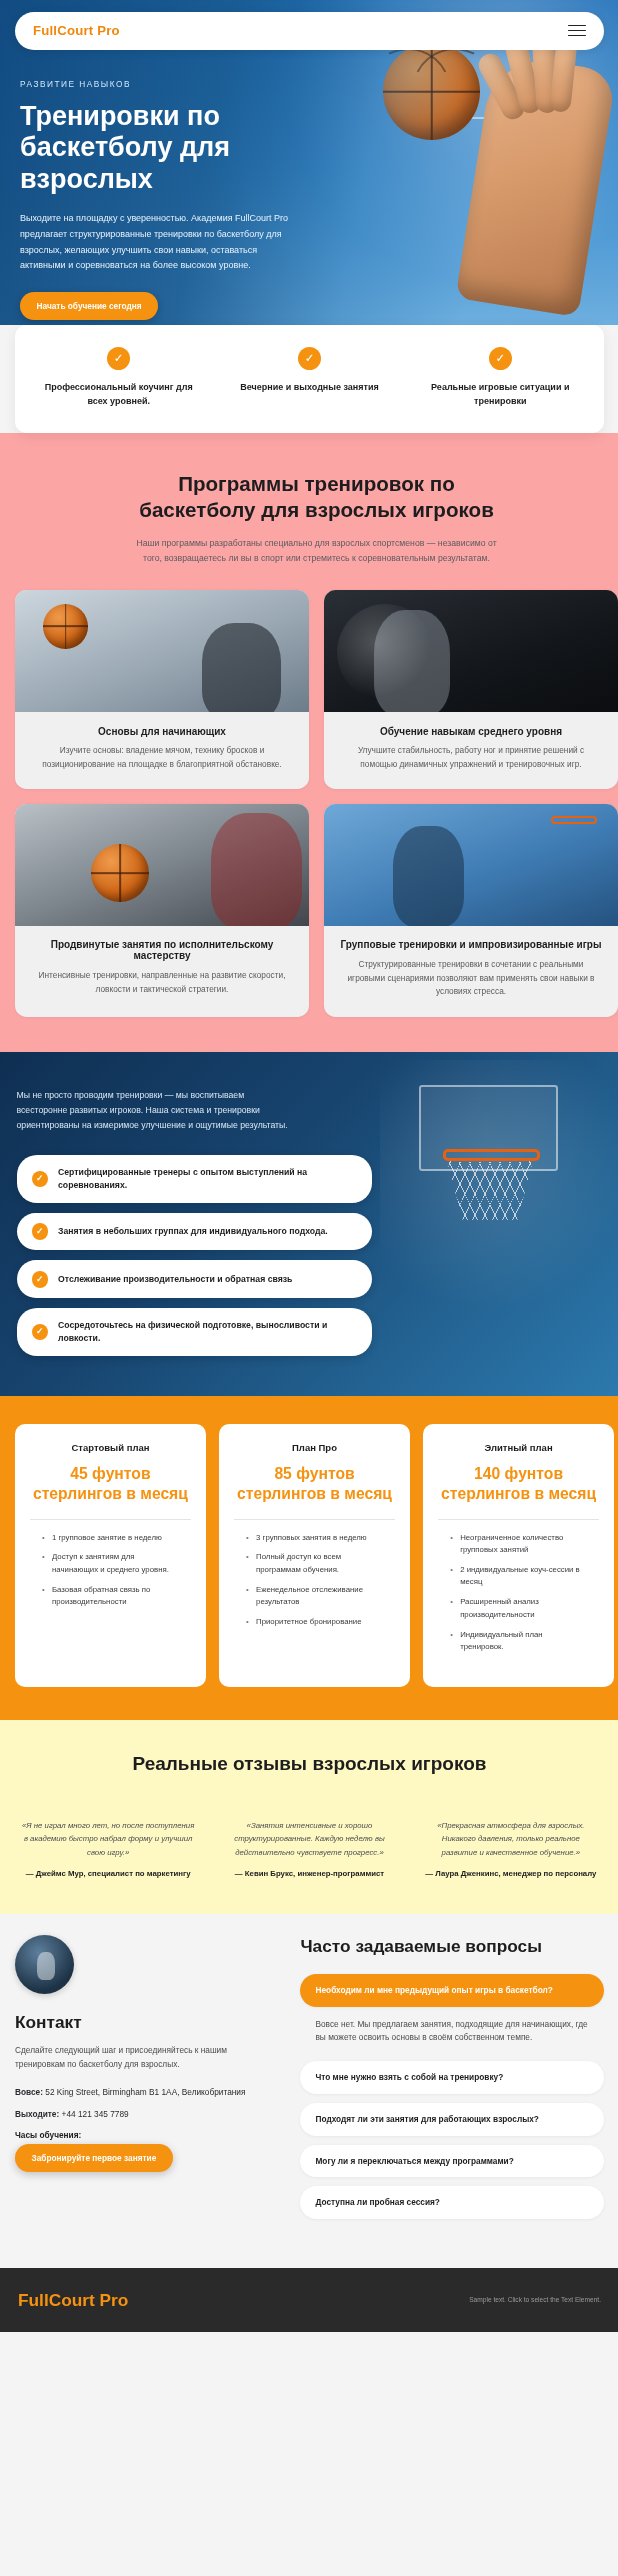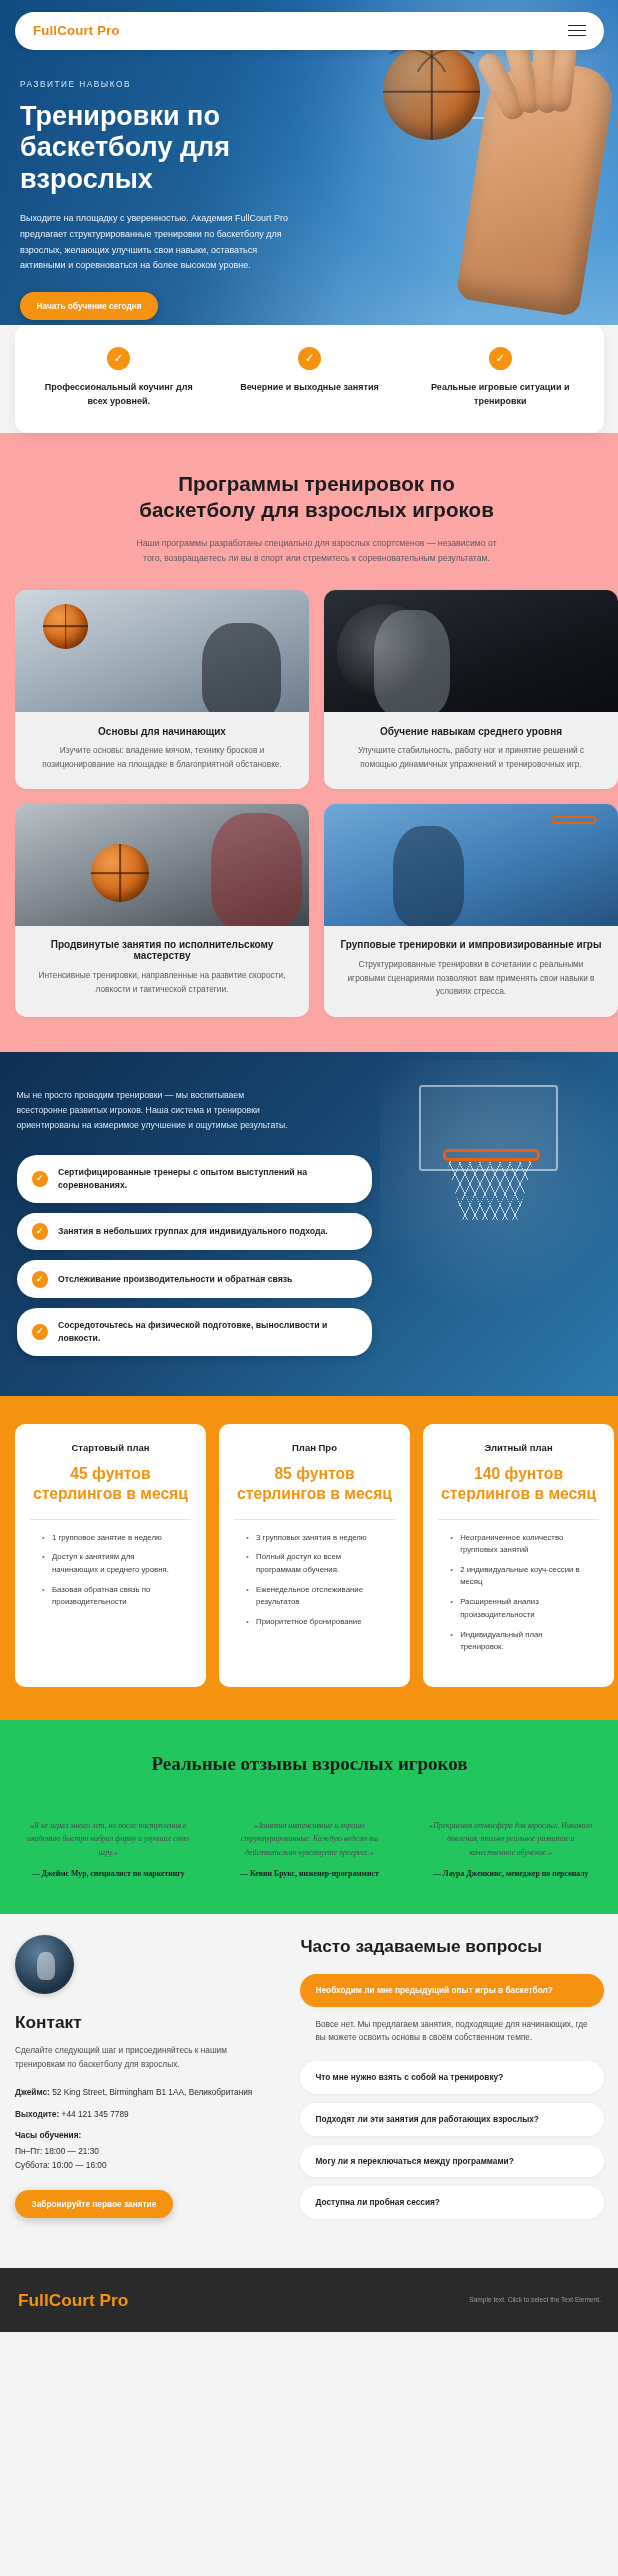--- a/index.html
+++ b/index.html
@@ -154,21 +154,21 @@
   .pricing { background:#f5920f; padding:28px 5px 33px 15px; display:grid; grid-template-columns:repeat(3,1fr); gap:13.2px; }
   .plan { background:#fff; border-radius:10px; padding:18px 15px 21.5px 15px; }
   .plan-name { text-align:center; font-size:9.5px; font-weight:bold; margin:0 0 11.6px 0; }
   .plan-price { text-align:center; color:#f5920f; font-size:15.7px; font-weight:bold; line-height:1.25; margin:0 0 15px 0; }
   .plan hr { border:none; border-top:0.8px solid #e4e4e4; margin:0 0 11.6px 0; }
   .plan ul { list-style:none; margin:12px; padding:0; }
   .plan li { position:relative; font-size:7.8px; line-height:1.6; color:#3b3b3f; padding-left:10px; margin-bottom:7.4px; }
   .plan li::before { content:"•"; position:absolute; left:0; color:#7c7c80; }
 
   
-  .reviews { background:#22c55e; padding:33px 15px 36px 15px;font-family:Liberation Serif, serif; }
+  .reviews { background:#fef9c3; padding:33px 15px 36px 15px; }
   .reviews h2 { text-align:center; font-size:19px; font-weight:bold; margin:0 0 23px 0; }
   .review-grid { display:grid; grid-template-columns:repeat(3,1fr); gap:15px;margin-top:44px; }
   .review { text-align:center; padding:0 6.6px; }
   .review p { font-size:7.8px; line-height:1.7; color:#4b4b4f; margin:0 0 10px 0; font-style:italic; }
   .review .author { font-size:7.8px; font-weight:bold; color:#1d1d1f; }
 
   
   .bottom { background:#f4f4f4; padding:21.5px 15px 40px 15px; display:grid; grid-template-columns:1fr 1.15fr; gap:21.5px; }
   .avatar {
     width:59px;height:59px;border-radius:50%;margin-bottom:18px;
@@ -383,32 +383,28 @@
       </div>
     </div>
   </section>
 
   <section class="bottom">
     <div class="contact">
       <div class="avatar"></div>
       <h2>Контакт</h2>
       <p class="intro">Сделайте следующий шаг и присоединяйтесь к нашим тренировкам по баскетболу для взрослых.</p>
       <div class="row">
-        <b>Джеймс:</b>
+        <b>Вовсе:</b>
         <span>52 King Street, Birmingham B1 1AA, Великобритания</span>
       </div>
       <div class="row">
         <b>Выходите:</b>
         <span>+44 121 345 7789</span>
       </div>
       <div class="hours-title">Часы обучения:</div>
-      <div class="hours">
-        <div>Пн–Пт: 18:00 — 21:30</div>
-        <div>Суббота: 10:00 — 16:00</div>
-      </div>
       <button class="btn-primary">Забронируйте первое занятие</button>
     </div>
 
     <div class="faq">
       <h2>Часто задаваемые вопросы</h2>
       <div class="faq-item active">Необходим ли мне предыдущий опыт игры в баскетбол?</div>
       <div class="faq-item" style="font-weight:normal;color:#4b4b4f;background:transparent;box-shadow:none;padding:1.7px 15px 8.3px 15px;">Вовсе нет. Мы предлагаем занятия, подходящие для начинающих, где вы можете освоить основы в своём собственном темпе.</div>
       <div class="faq-item">Что мне нужно взять с собой на тренировку?</div>
       <div class="faq-item">Подходят ли эти занятия для работающих взрослых?</div>
       <div class="faq-item">Могу ли я переключаться между программами?</div>

